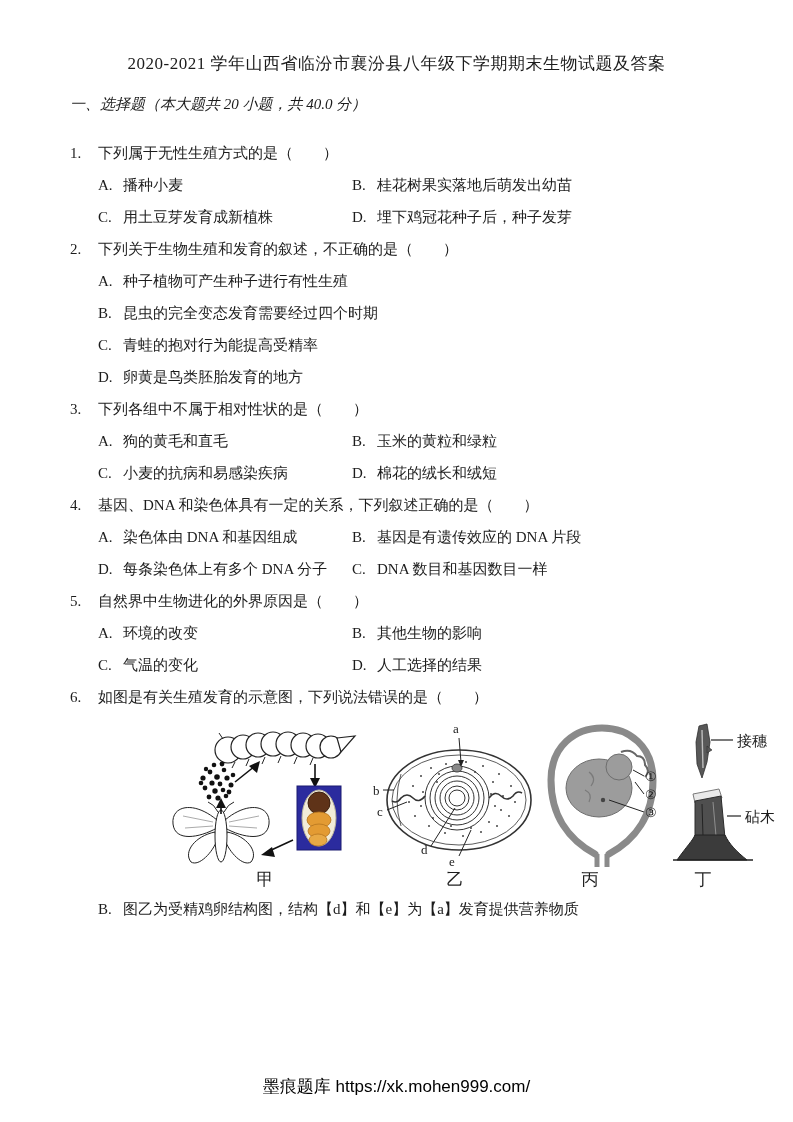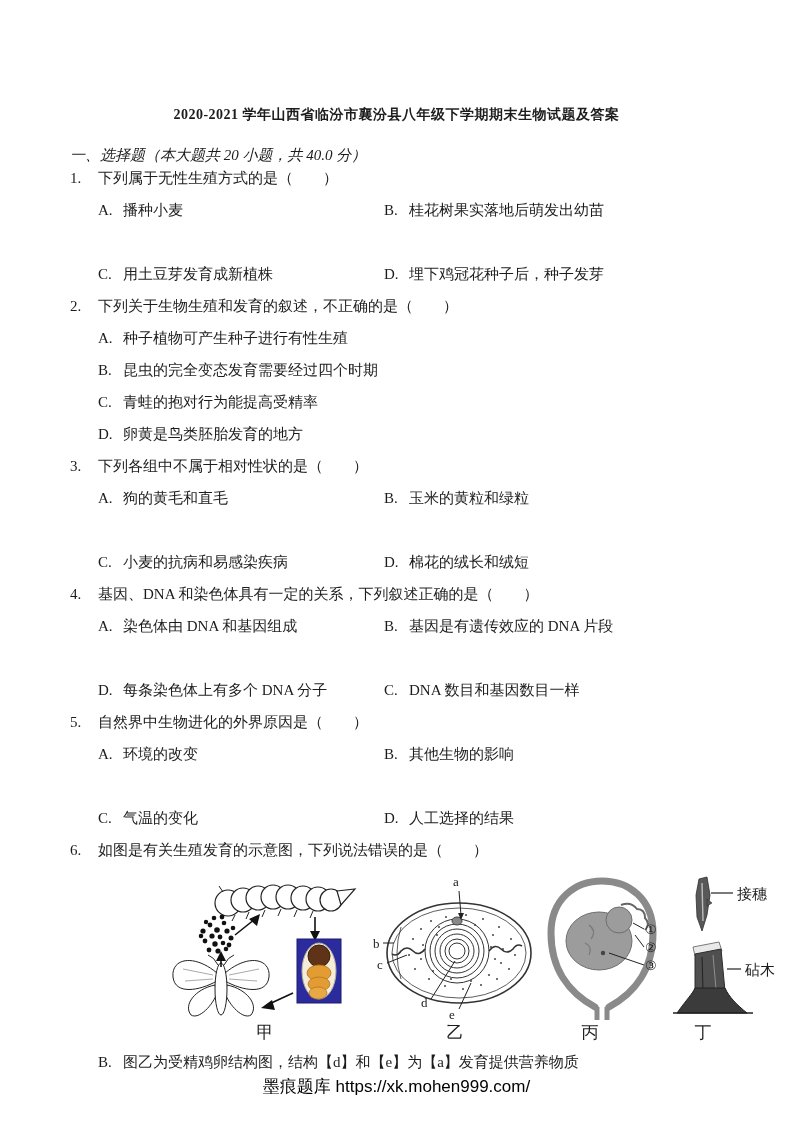--- a/index.html
+++ b/index.html
@@ -5,32 +5,32 @@
   html,body{margin:0;padding:0;background:#ffffff;}
   .page{
     position:relative;
     width:793px;height:1122px;
     background:#ffffff;
     overflow:hidden;
     font-family:"Liberation Serif","DejaVu Serif",serif;
     color:#1c1c1c;
   }
   .title{
-    width:655px;margin:0 auto;padding-top:92px;
-    font-size:14px;font-weight:bold;text-align:center;
+    width:655px;margin:0 auto;padding-top:41px;
+    font-size:17px;font-weight:normal;text-align:center;
     line-height:46px;letter-spacing:.5px;
   }
   .section-header{
     margin:8px 0 0 70px;font-size:15px;line-height:19px;font-style:italic;
   }
-  .questions{margin-top:4px;}
+  .questions{margin-top:30px;}
   .q{margin:0 0 0 70px;}
   .q-head{font-size:15px;line-height:19px;margin-bottom:13px;}
   .q-num{display:inline-block;width:28px;}
-  .opts{margin-left:28px;font-size:15px;line-height:19px;gap:32px;}
+  .opts{margin-left:28px;font-size:15px;line-height:19px;}
   .opts.grid2{display:grid;grid-template-columns:254px auto;}
   .opt{margin-bottom:13px;white-space:nowrap;}
   .opt-label{display:inline-block;min-width:25px;}
   .figure-row{
     display:flex;align-items:flex-end;gap:6px;
     margin:2px 0 10px 95px;
   }
   .panel{text-align:center;}
   .panel svg{display:block;}
   .panel-caption{font-size:17px;line-height:20px;margin-top:2px;}

